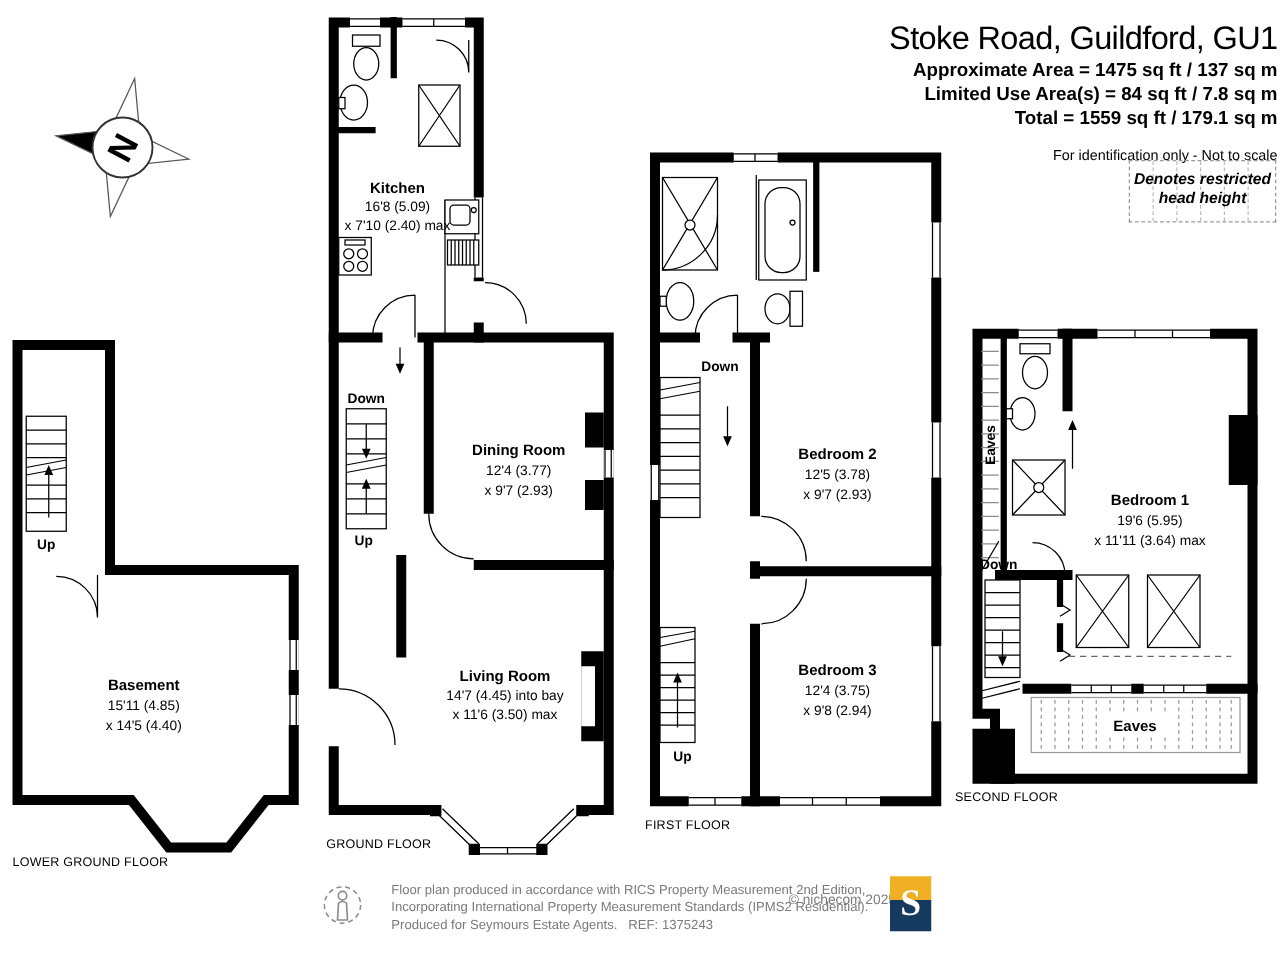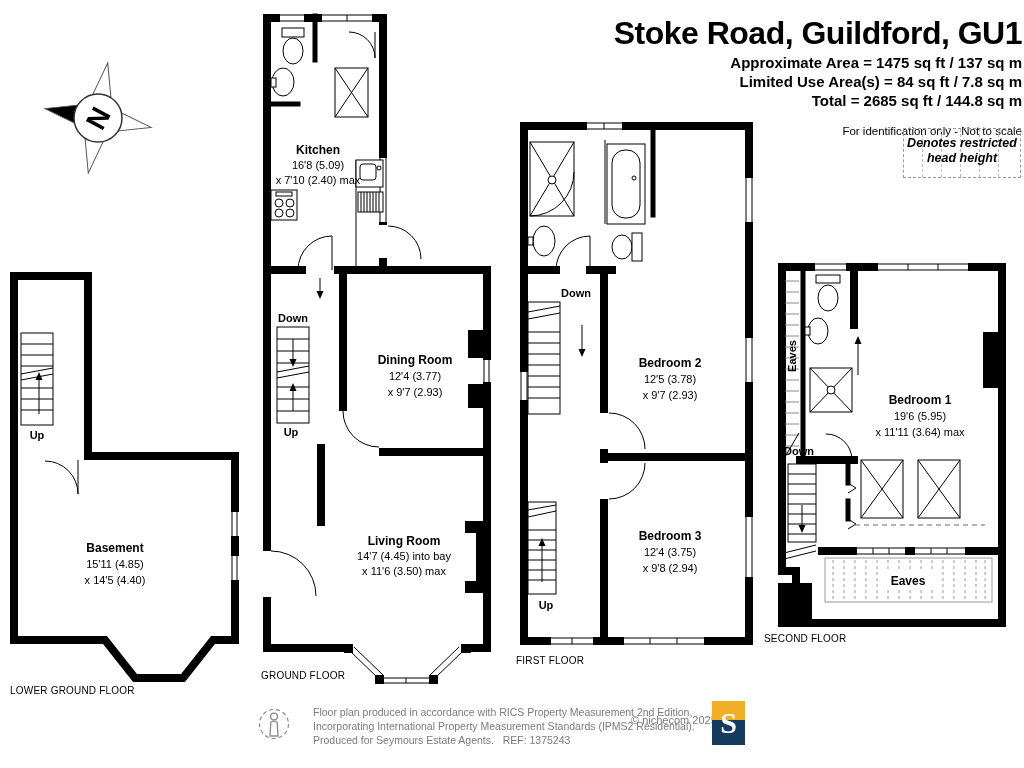--- a/index.html
+++ b/index.html
@@ -15,21 +15,21 @@
   .wall6{stroke:#000;stroke-width:5;fill:none;stroke-linecap:square;}
   .thin{stroke:#000;stroke-width:1;fill:none;}
   .fixt{stroke:#000;stroke-width:1;fill:#fff;}
   .gap{fill:#fff;stroke:none;}
   .dashline{stroke:#666;stroke-width:1;fill:none;stroke-dasharray:5 4;}
   .hatch{stroke:#9a9a9a;stroke-width:1;fill:none;stroke-dasharray:3 3;}
   .eline{stroke:#8a8a8a;stroke-width:1;fill:none;}
   .arrowhead{fill:#000;stroke:none;}
   
   .hdr{position:absolute;top:15px;right:2px;text-align:right;}
-  .hdr-title{font-size:32px;font-weight:bold;letter-spacing:-0.5px;}
+  .hdr-title{font-size:26px;font-weight:normal;letter-spacing:-0.5px;}
   .hdr-line{font-size:15px;font-weight:bold;margin-top:2px;}
   .hdr-note{font-size:11.5px;margin-top:16px;}
   
   .legend{position:absolute;left:903px;top:128px;width:118px;height:50px;
           border:1px dashed #9a9a9a;box-sizing:border-box;font-style:italic;}
   .legend .vd{position:absolute;top:0;bottom:0;width:0;border-left:1px dashed #bdbdbd;}
   .legend .txt{position:relative;z-index:1;font-weight:bold;font-size:12.5px;
                text-align:center;padding-top:7px;line-height:15px;}
   
   .fl{position:absolute;font-size:10px;font-weight:normal;letter-spacing:0.2px;}
@@ -58,21 +58,21 @@
       <polygon points="8,66 50,54 50,78" fill="#000"></polygon>
     </g>
     <circle cx="62" cy="66" r="24" fill="#fff" stroke="#333" stroke-width="1.5"></circle>
     <text class="compass-n" x="62" y="76" transform="rotate(-62 62 66)">N</text>
   </svg>
 
   <div class="hdr">
     <div class="hdr-title">Stoke Road, Guildford, GU1</div>
     <div class="hdr-line">Approximate Area = 1475 sq ft / 137 sq m</div>
     <div class="hdr-line">Limited Use Area(s) = 84 sq ft / 7.8 sq m</div>
-    <div class="hdr-line">Total = 2685 sq ft / 144.8 sq m</div>
+    <div class="hdr-line">Total = 1559 sq ft / 179.1 sq m</div>
     <div class="hdr-note">For identification only - Not to scale</div>
   </div>
 
   <div class="legend">
     <div class="vd" style="left:18px"></div>
     <div class="vd" style="left:37px"></div>
     <div class="vd" style="left:56px"></div>
     <div class="vd" style="left:75px"></div>
     <div class="vd" style="left:94px"></div>
     <div class="txt">Denotes restricted head height</div>

